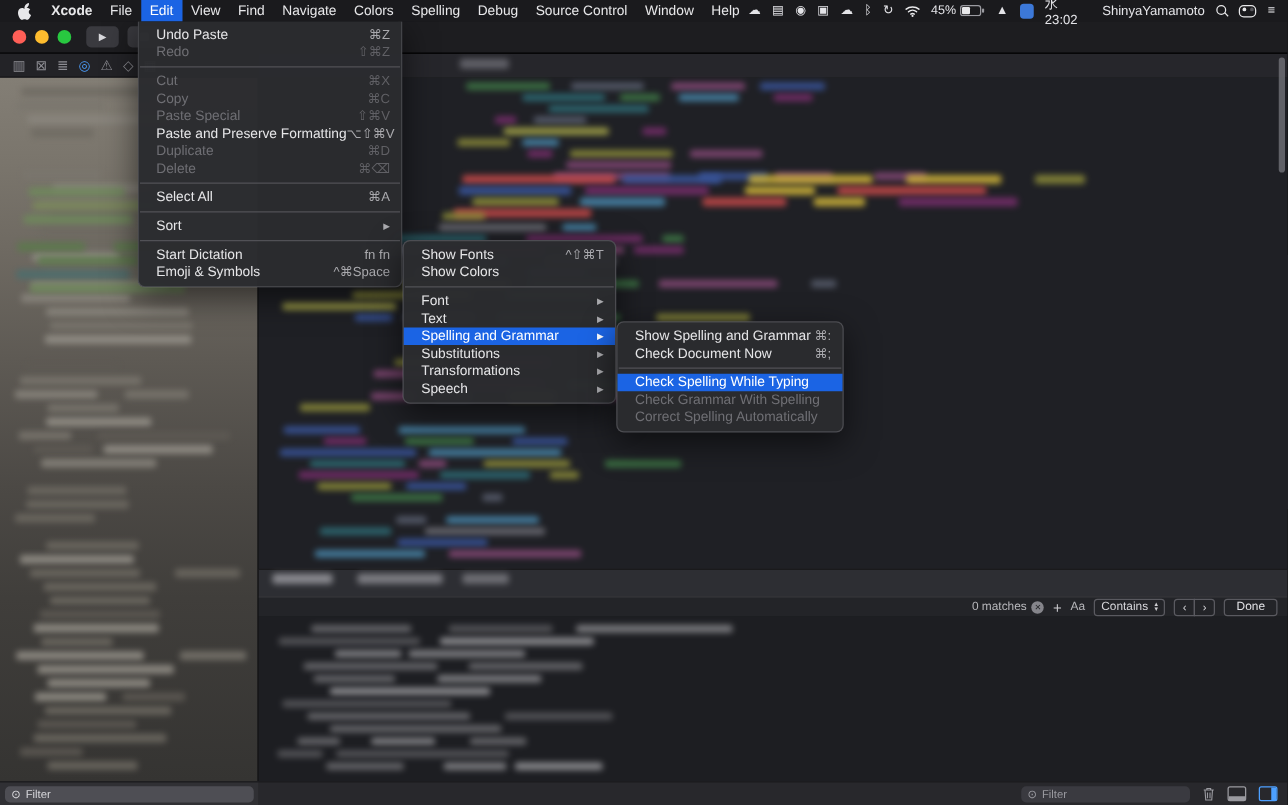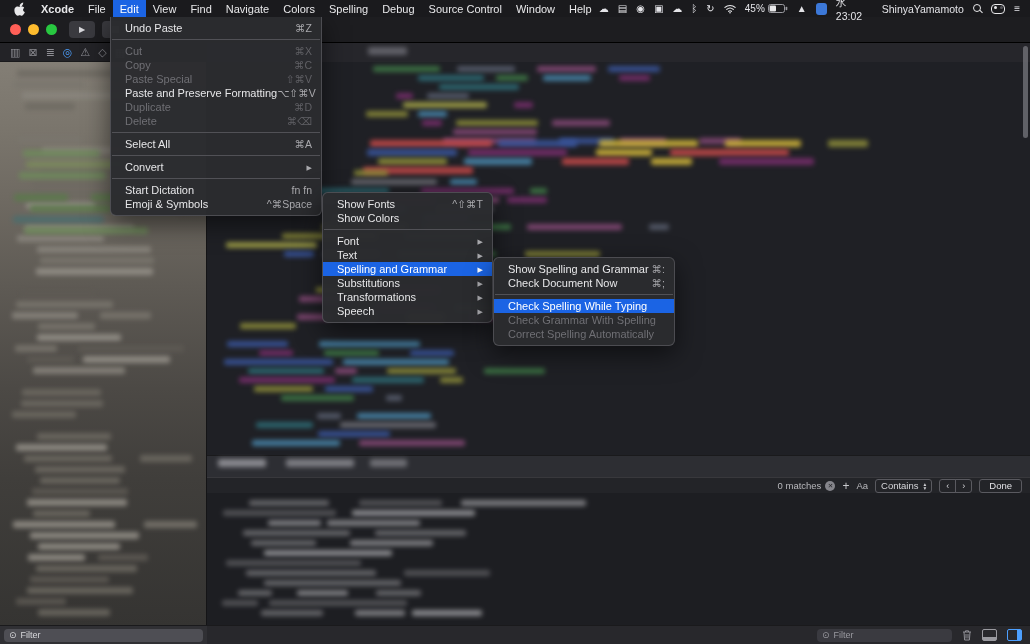--- a/index.html
+++ b/index.html
@@ -433,20 +433,24 @@
     <span class="mb-glyph">≡</span>
   </span>
 </div>
 
 <div class="menu" id="edit-menu" style="left:110px;top:17px;width:212px;">
 
 <div class="menu-item">
       <span class="mi-label">Undo Paste</span>
       <span class="mi-right">⌘Z</span>
     </div>
+    <div class="menu-item disabled">
+      <span class="mi-label">Redo</span>
+      <span class="mi-right">⇧⌘Z</span>
+    </div>
     <div class="menu-sep"></div>
     <div class="menu-item disabled">
       <span class="mi-label">Cut</span>
       <span class="mi-right">⌘X</span>
     </div>
     <div class="menu-item disabled">
       <span class="mi-label">Copy</span>
       <span class="mi-right">⌘C</span>
     </div>
     <div class="menu-item disabled">
@@ -465,21 +469,21 @@
       <span class="mi-label">Delete</span>
       <span class="mi-right">⌘⌫</span>
     </div>
     <div class="menu-sep"></div>
     <div class="menu-item">
       <span class="mi-label">Select All</span>
       <span class="mi-right">⌘A</span>
     </div>
     <div class="menu-sep"></div>
     <div class="menu-item has-submenu">
-      <span class="mi-label">Convert</span>
+      <span class="mi-label">Sort</span>
       <span class="mi-right">
         <span class="mi-arrow">▶</span>
       </span>
     </div>
     <div class="menu-sep"></div>
     <div class="menu-item">
       <span class="mi-label">Start Dictation</span>
       <span class="mi-right">fn fn</span>
     </div>
     <div class="menu-item">

